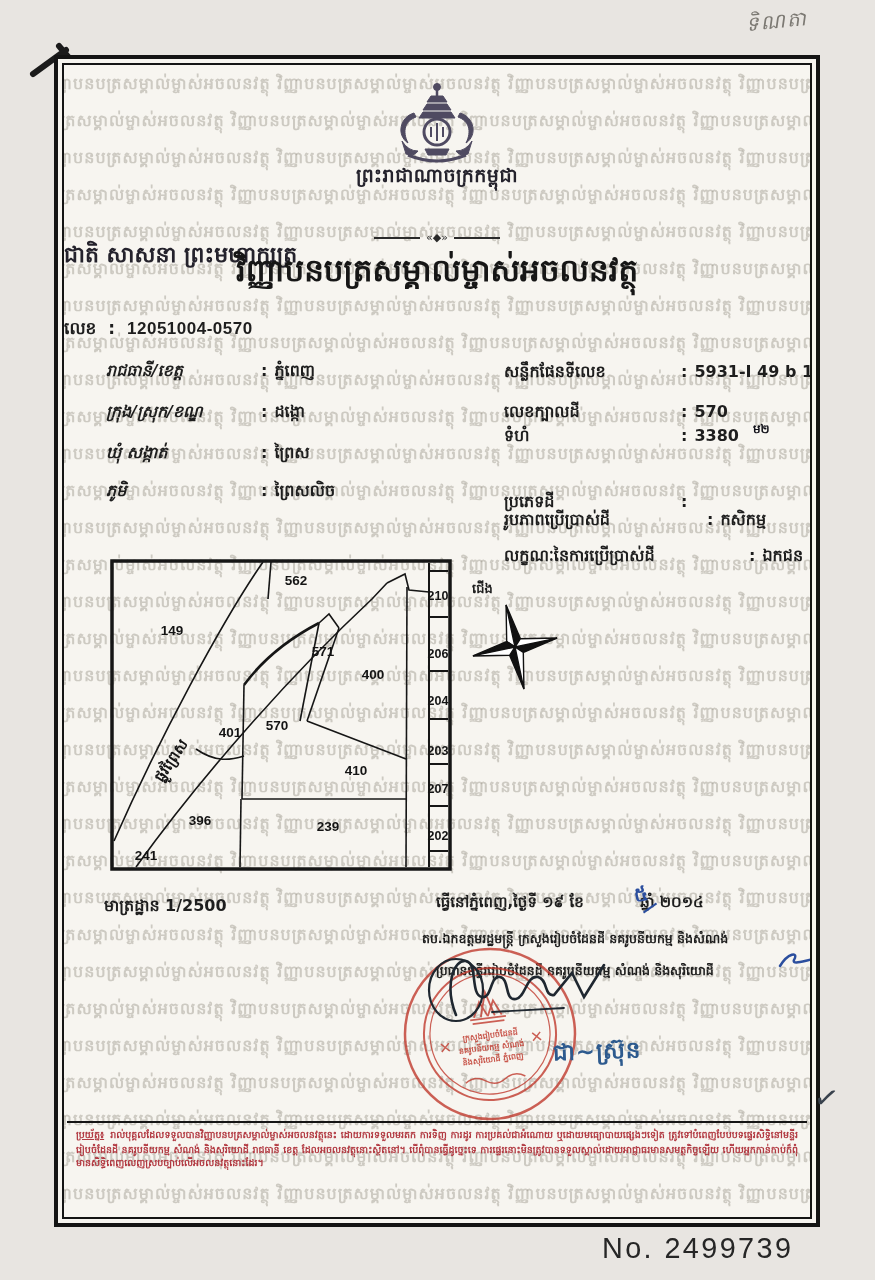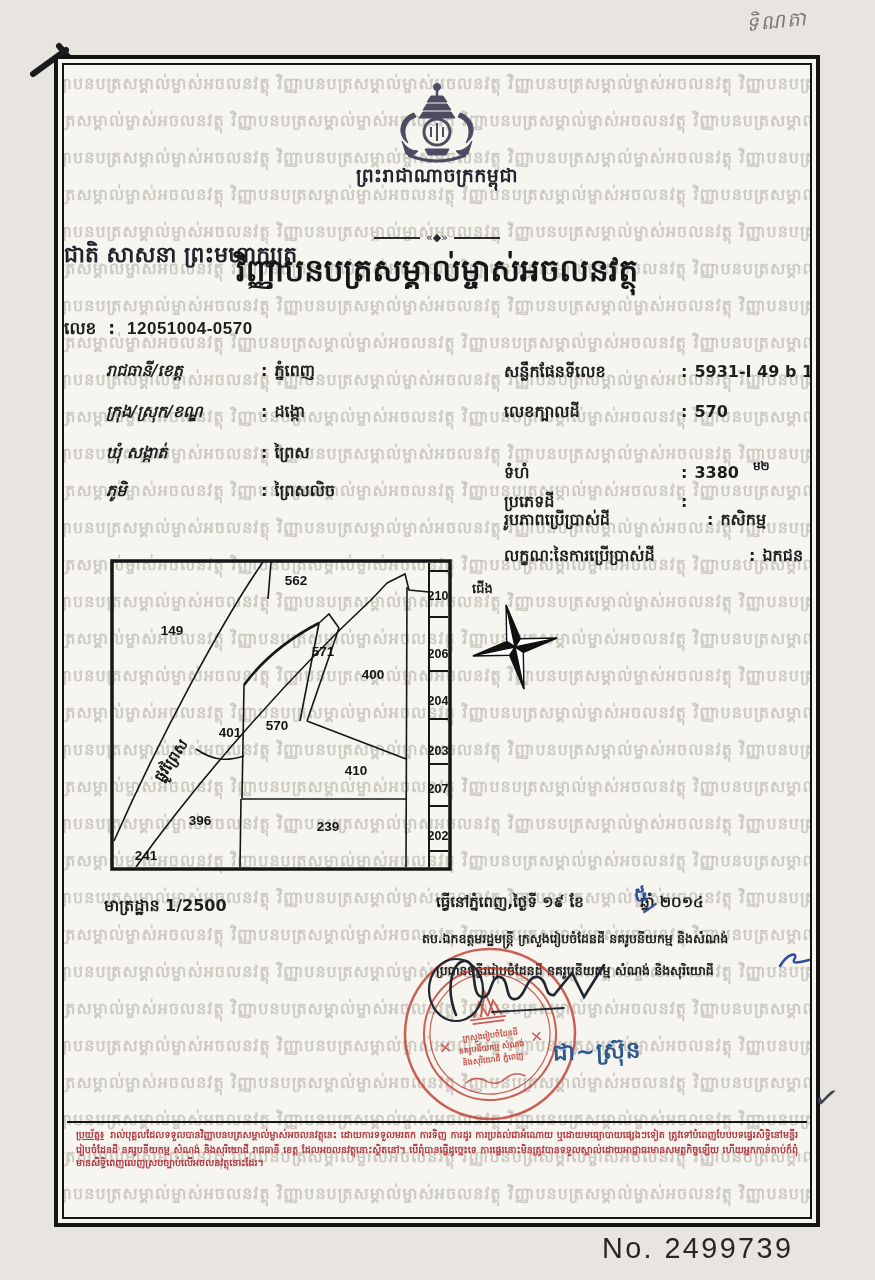--- a/index.html
+++ b/index.html
@@ -188,21 +188,21 @@
       <div class="field fl" style="top:415px">
         <span class="lbl">ភូមិ</span><span class="colon">:</span><span class="val">ព្រៃសលិច</span>
       </div>
 
       <div class="field fr" style="top:296px">
         <span class="lbl">សន្លឹកផែនទីលេខ</span><span class="colon">:</span><span class="val">5931-I 49 b 1</span>
       </div>
       <div class="field fr" style="top:336px">
         <span class="lbl">លេខក្បាលដី</span><span class="colon">:</span><span class="val">570</span>
       </div>
-      <div class="field fr" style="top:393px">
+      <div class="field fr" style="top:356px">
         <span class="lbl">ទំហំ</span><span class="colon">:</span><span class="val">3380</span><span class="unit-sup">ម២</span>
       </div>
       <div class="field fr" style="top:426px">
         <span class="lbl">ប្រភេទដី</span><span class="colon">:</span><span class="val"></span>
       </div>
       <div class="field fr" style="top:444px">
         <span class="lbl" style="width:196px">រូបភាពប្រើប្រាស់ដី</span><span class="colon">:</span><span class="val">កសិកម្ម</span>
       </div>
       <div class="field fr" style="top:480px">
         <span class="lbl" style="width:238px">លក្ខណៈនៃការប្រើប្រាស់ដី</span><span class="colon">:</span><span class="val">ឯកជន</span>

